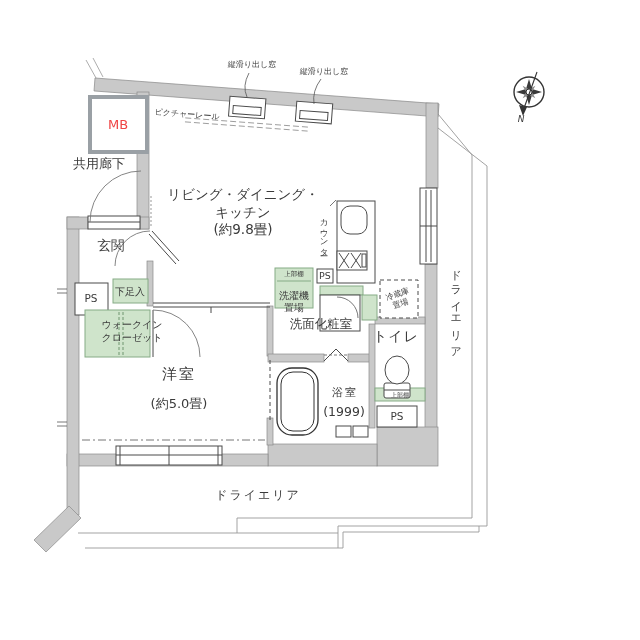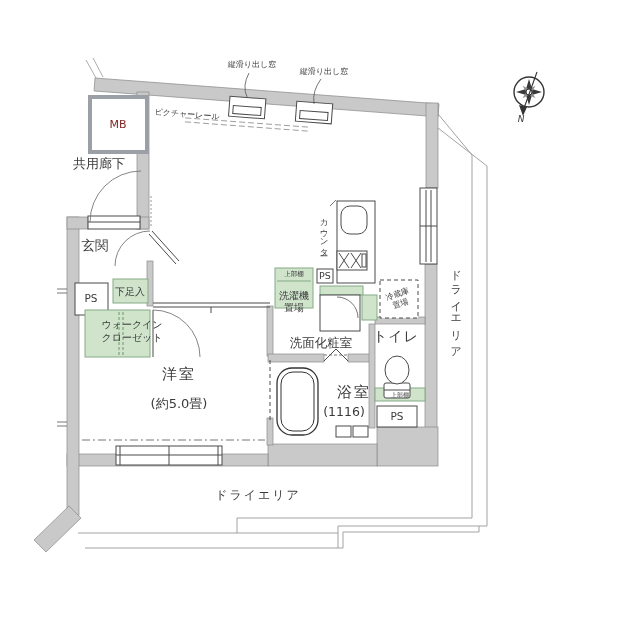--- a/index.html
+++ b/index.html
@@ -196,42 +196,45 @@
       <circle r="15" stroke="#333" stroke-width="1.4"></circle>
       <path d="M0,-13 L3,-3 L13,0 L3,3 L0,13 L-3,3 L-13,0 L-3,-3 Z" fill="#3a3a3a" stroke="none"></path>
       <path d="M0,-9 L2,-2 L9,0 L2,2 L0,9 L-2,2 L-9,0 L-2,-2 Z" fill="#8a8a8a" stroke="none" transform="rotate(45)"></path>
       <circle r="3" fill="#fff" stroke="#333"></circle>
       <line x1="8" y1="-20" x2="-6" y2="19" stroke="#333" stroke-width="1.1"></line>
       <path d="M-6,24 L-10,13 L-2,15 Z" fill="#333" stroke="none"></path>
     </g>
   </g>
 </svg>
 
-<div class="lbl" style="left:118px;top:125px;font-size:11px;color:#7f1d1d">MB</div>
+<div class="lbl" style="left:118px;top:125px;font-size:13px;color:#ef4444">MB</div>
 <div class="lbl" style="left:99px;top:164px;font-size:13px">共用廊下</div>
-<div class="lbl" style="left:95px;top:246px;font-size:13.5px">玄関</div>
+<div class="lbl" style="left:111px;top:246px;font-size:13.5px">玄関</div>
 <div class="lbl" style="left:91px;top:299px;font-size:10.5px">PS</div>
 <div class="lbl" style="left:130px;top:291px;font-size:10px">下足入</div>
 <div class="lbl" style="left:132px;top:331px;font-size:10px">ウォークイン
 クローゼット</div>
 <div class="lbl" style="left:179px;top:375px;font-size:15px;letter-spacing:2px">洋室</div>
 <div class="lbl" style="left:179px;top:404px;font-size:13px">(約5.0畳)</div>
+<div class="lbl" style="left:243px;top:212px;font-size:13.5px">リビング・ダイニング・
+キッチン
+(約9.8畳)</div>
 <div class="lbl vert" style="left:324px;top:232px;font-size:8.5px">カウンター</div>
 <div class="lbl rot4" style="left:187px;top:115px;font-size:8px">ピクチャーレール</div>
 <div class="lbl" style="left:252px;top:65px;font-size:8px">縦滑り出し窓</div>
 <div class="lbl" style="left:324px;top:72px;font-size:8px">縦滑り出し窓</div>
 <div class="lbl" style="left:294px;top:274px;font-size:6.5px">上部棚</div>
 <div class="lbl" style="left:294px;top:302px;font-size:10px;line-height:1.2">洗濯機
 置場</div>
 <div class="lbl rotf" style="left:399px;top:299px;font-size:8px;line-height:1.2">冷蔵庫
 置場</div>
 <div class="lbl" style="left:325px;top:276px;font-size:9.5px">PS</div>
-<div class="lbl" style="left:321px;top:343px;font-size:12.5px">洗面化粧室</div>
+<div class="lbl" style="left:321px;top:324px;font-size:12.5px">洗面化粧室</div>
 <div class="lbl" style="left:396px;top:336px;font-size:14px;letter-spacing:1px">トイレ</div>
 <div class="lbl" style="left:400px;top:395px;font-size:6px">上部棚</div>
 <div class="lbl" style="left:397px;top:417px;font-size:10.5px">PS</div>
-<div class="lbl" style="left:354px;top:393px;font-size:15px;letter-spacing:2px">浴室</div>
-<div class="lbl" style="left:344px;top:412px;font-size:12.5px">(1116)</div>
+<div class="lbl" style="left:345px;top:393px;font-size:11px;letter-spacing:2px">浴室</div>
+<div class="lbl" style="left:344px;top:412px;font-size:12.5px">(1999)</div>
 <div class="lbl vert" style="left:455px;top:308px;font-size:11px;letter-spacing:3px">ドライエリア</div>
 <div class="lbl" style="left:258px;top:496px;font-size:12px;letter-spacing:2px">ドライエリア</div>
 <div class="lbl it" style="left:521px;top:120px;font-size:9px">N</div>
 
 </div>
 
 </body></html>

